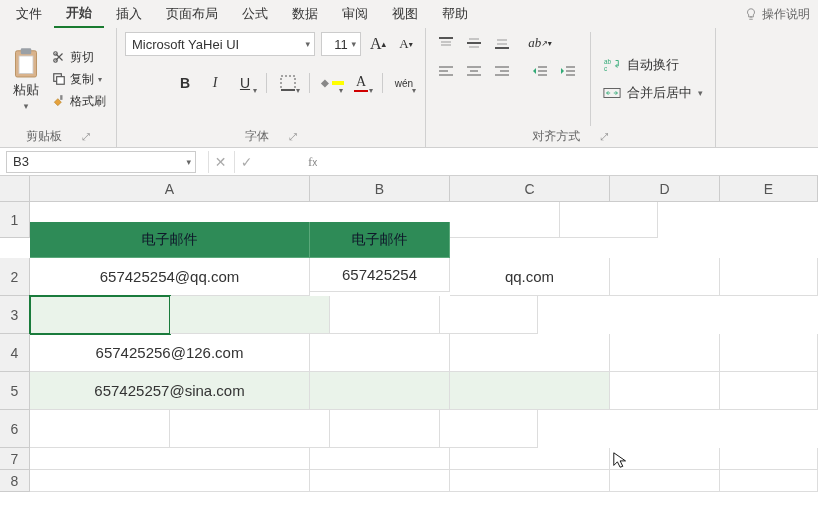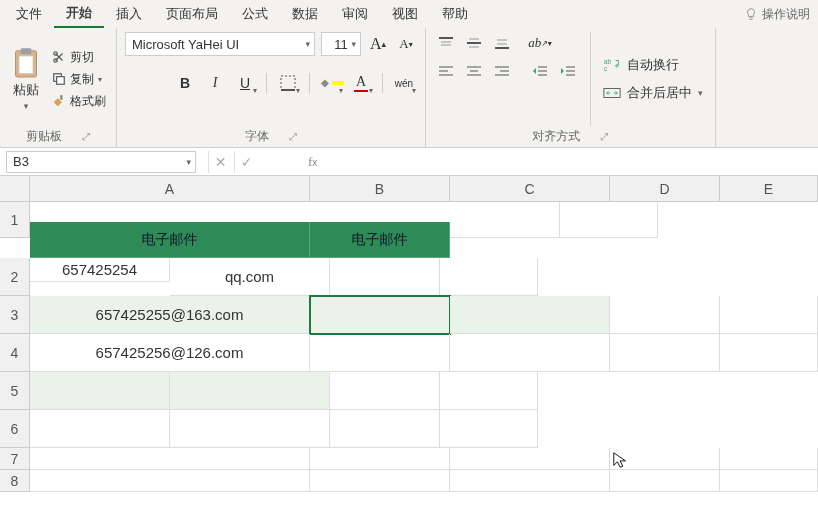--- a/index.html
+++ b/index.html
@@ -310,43 +310,44 @@
       </div>
       <div style="display:flex;">
         <div class="row-h" style="height:36px">1</div>
         <div class="cell hdr-cell" style="width:280px;height:36px">电子邮件</div>
         <div class="cell hdr-cell" style="width:140px;height:36px">电子邮件</div>
         <div class="cell" style="width:110px;height:36px"></div>
         <div class="cell" style="width:98px;height:36px"></div>
       </div>
       <div style="display:flex;">
         <div class="row-h" style="height:38px">2</div>
-        <div class="cell" style="width:140px;height:24px">657425254</div>
+        <div class="cell" style="width:280px;height:38px">657425254@qq.com</div>
+        <div class="cell" style="width:140px;height:34px">657425254</div>
         <div class="cell" style="width:160px;height:38px">qq.com</div>
         <div class="cell" style="width:110px;height:38px"></div>
         <div class="cell" style="width:98px;height:38px"></div>
       </div>
       <div style="display:flex;">
         <div class="row-h" style="height:38px">3</div>
-        <div class="cell band" style="width:280px;height:38px">657425255@163.com</div>
         <div class="cell band sel" style="width:140px;height:38px"></div>
         <div class="cell band" style="width:160px;height:38px"></div>
         <div class="cell" style="width:110px;height:38px"></div>
         <div class="cell" style="width:98px;height:38px"></div>
       </div>
       <div style="display:flex;">
         <div class="row-h" style="height:38px">4</div>
         <div class="cell" style="width:280px;height:38px">657425256@126.com</div>
         <div class="cell" style="width:140px;height:38px"></div>
         <div class="cell" style="width:160px;height:38px"></div>
         <div class="cell" style="width:110px;height:38px"></div>
         <div class="cell" style="width:98px;height:38px"></div>
       </div>
       <div style="display:flex;">
         <div class="row-h" style="height:38px">5</div>
+        <div class="cell band" style="width:280px;height:38px">657425257@sina.com</div>
         <div class="cell band" style="width:140px;height:38px"></div>
         <div class="cell band" style="width:160px;height:38px"></div>
         <div class="cell" style="width:110px;height:38px"></div>
         <div class="cell" style="width:98px;height:38px"></div>
       </div>
       <div style="display:flex;">
         <div class="row-h" style="height:38px">6</div>
         <div class="cell" style="width:140px;height:38px"></div>
         <div class="cell" style="width:160px;height:38px"></div>
         <div class="cell" style="width:110px;height:38px"></div>

